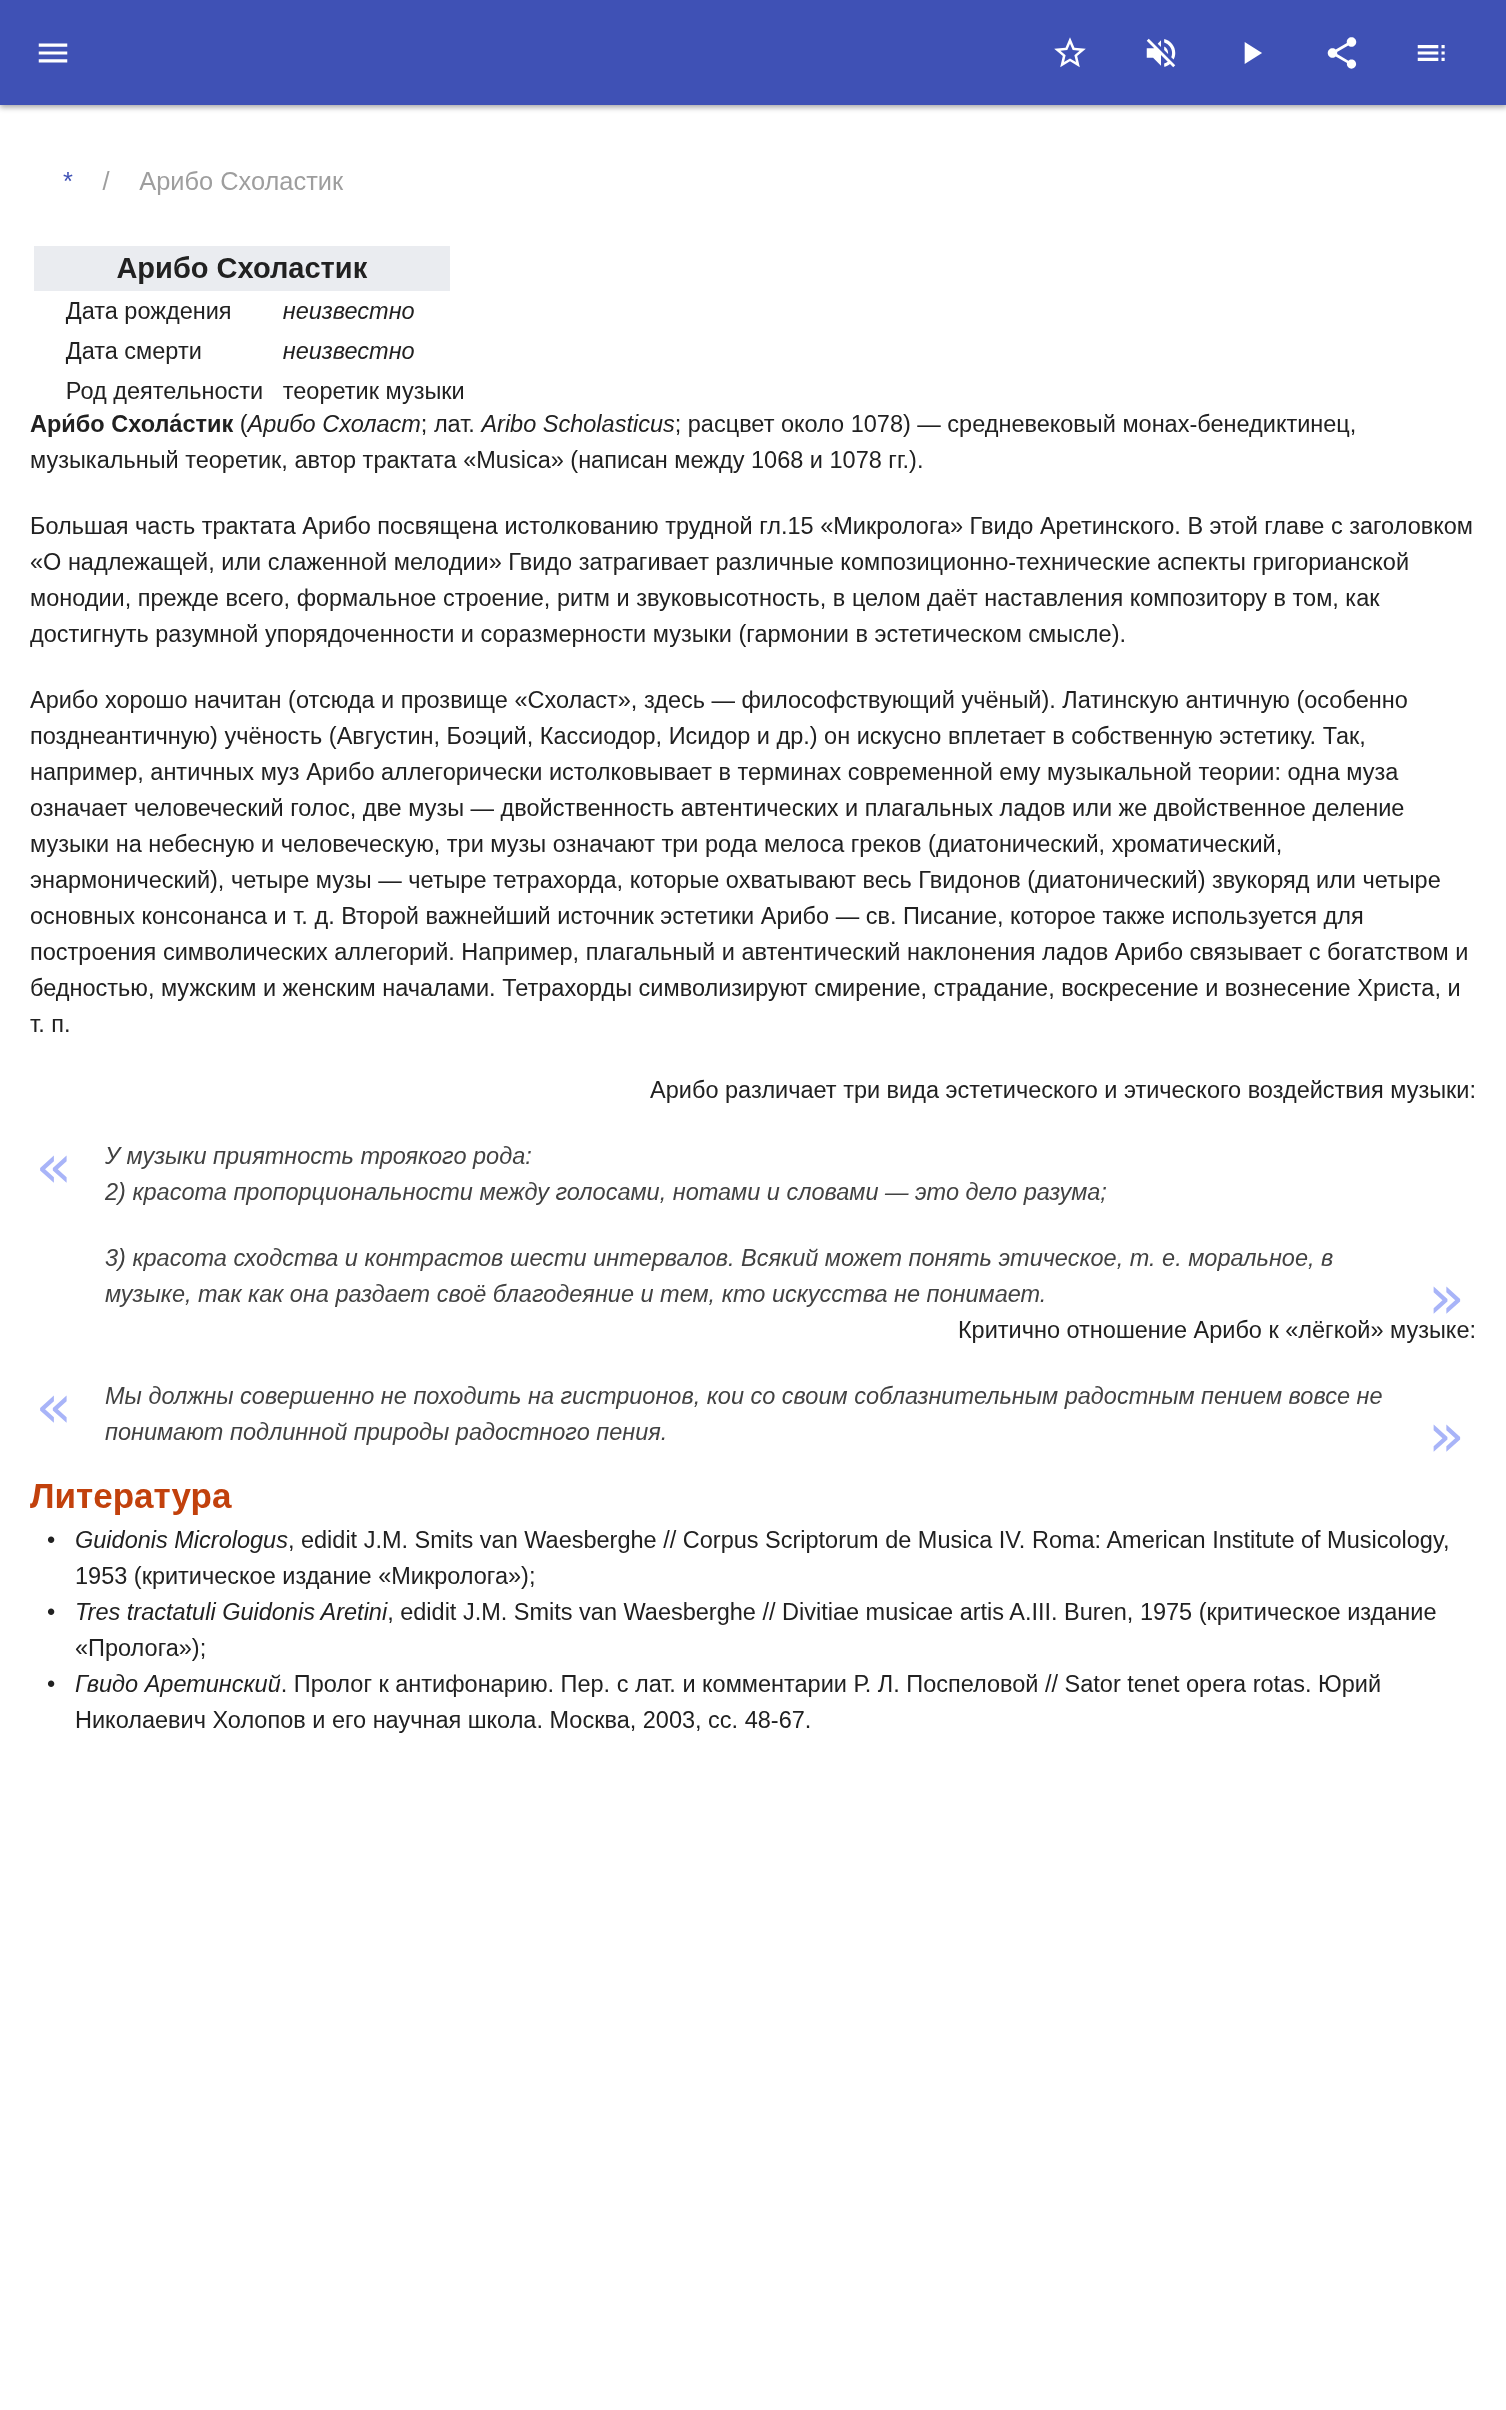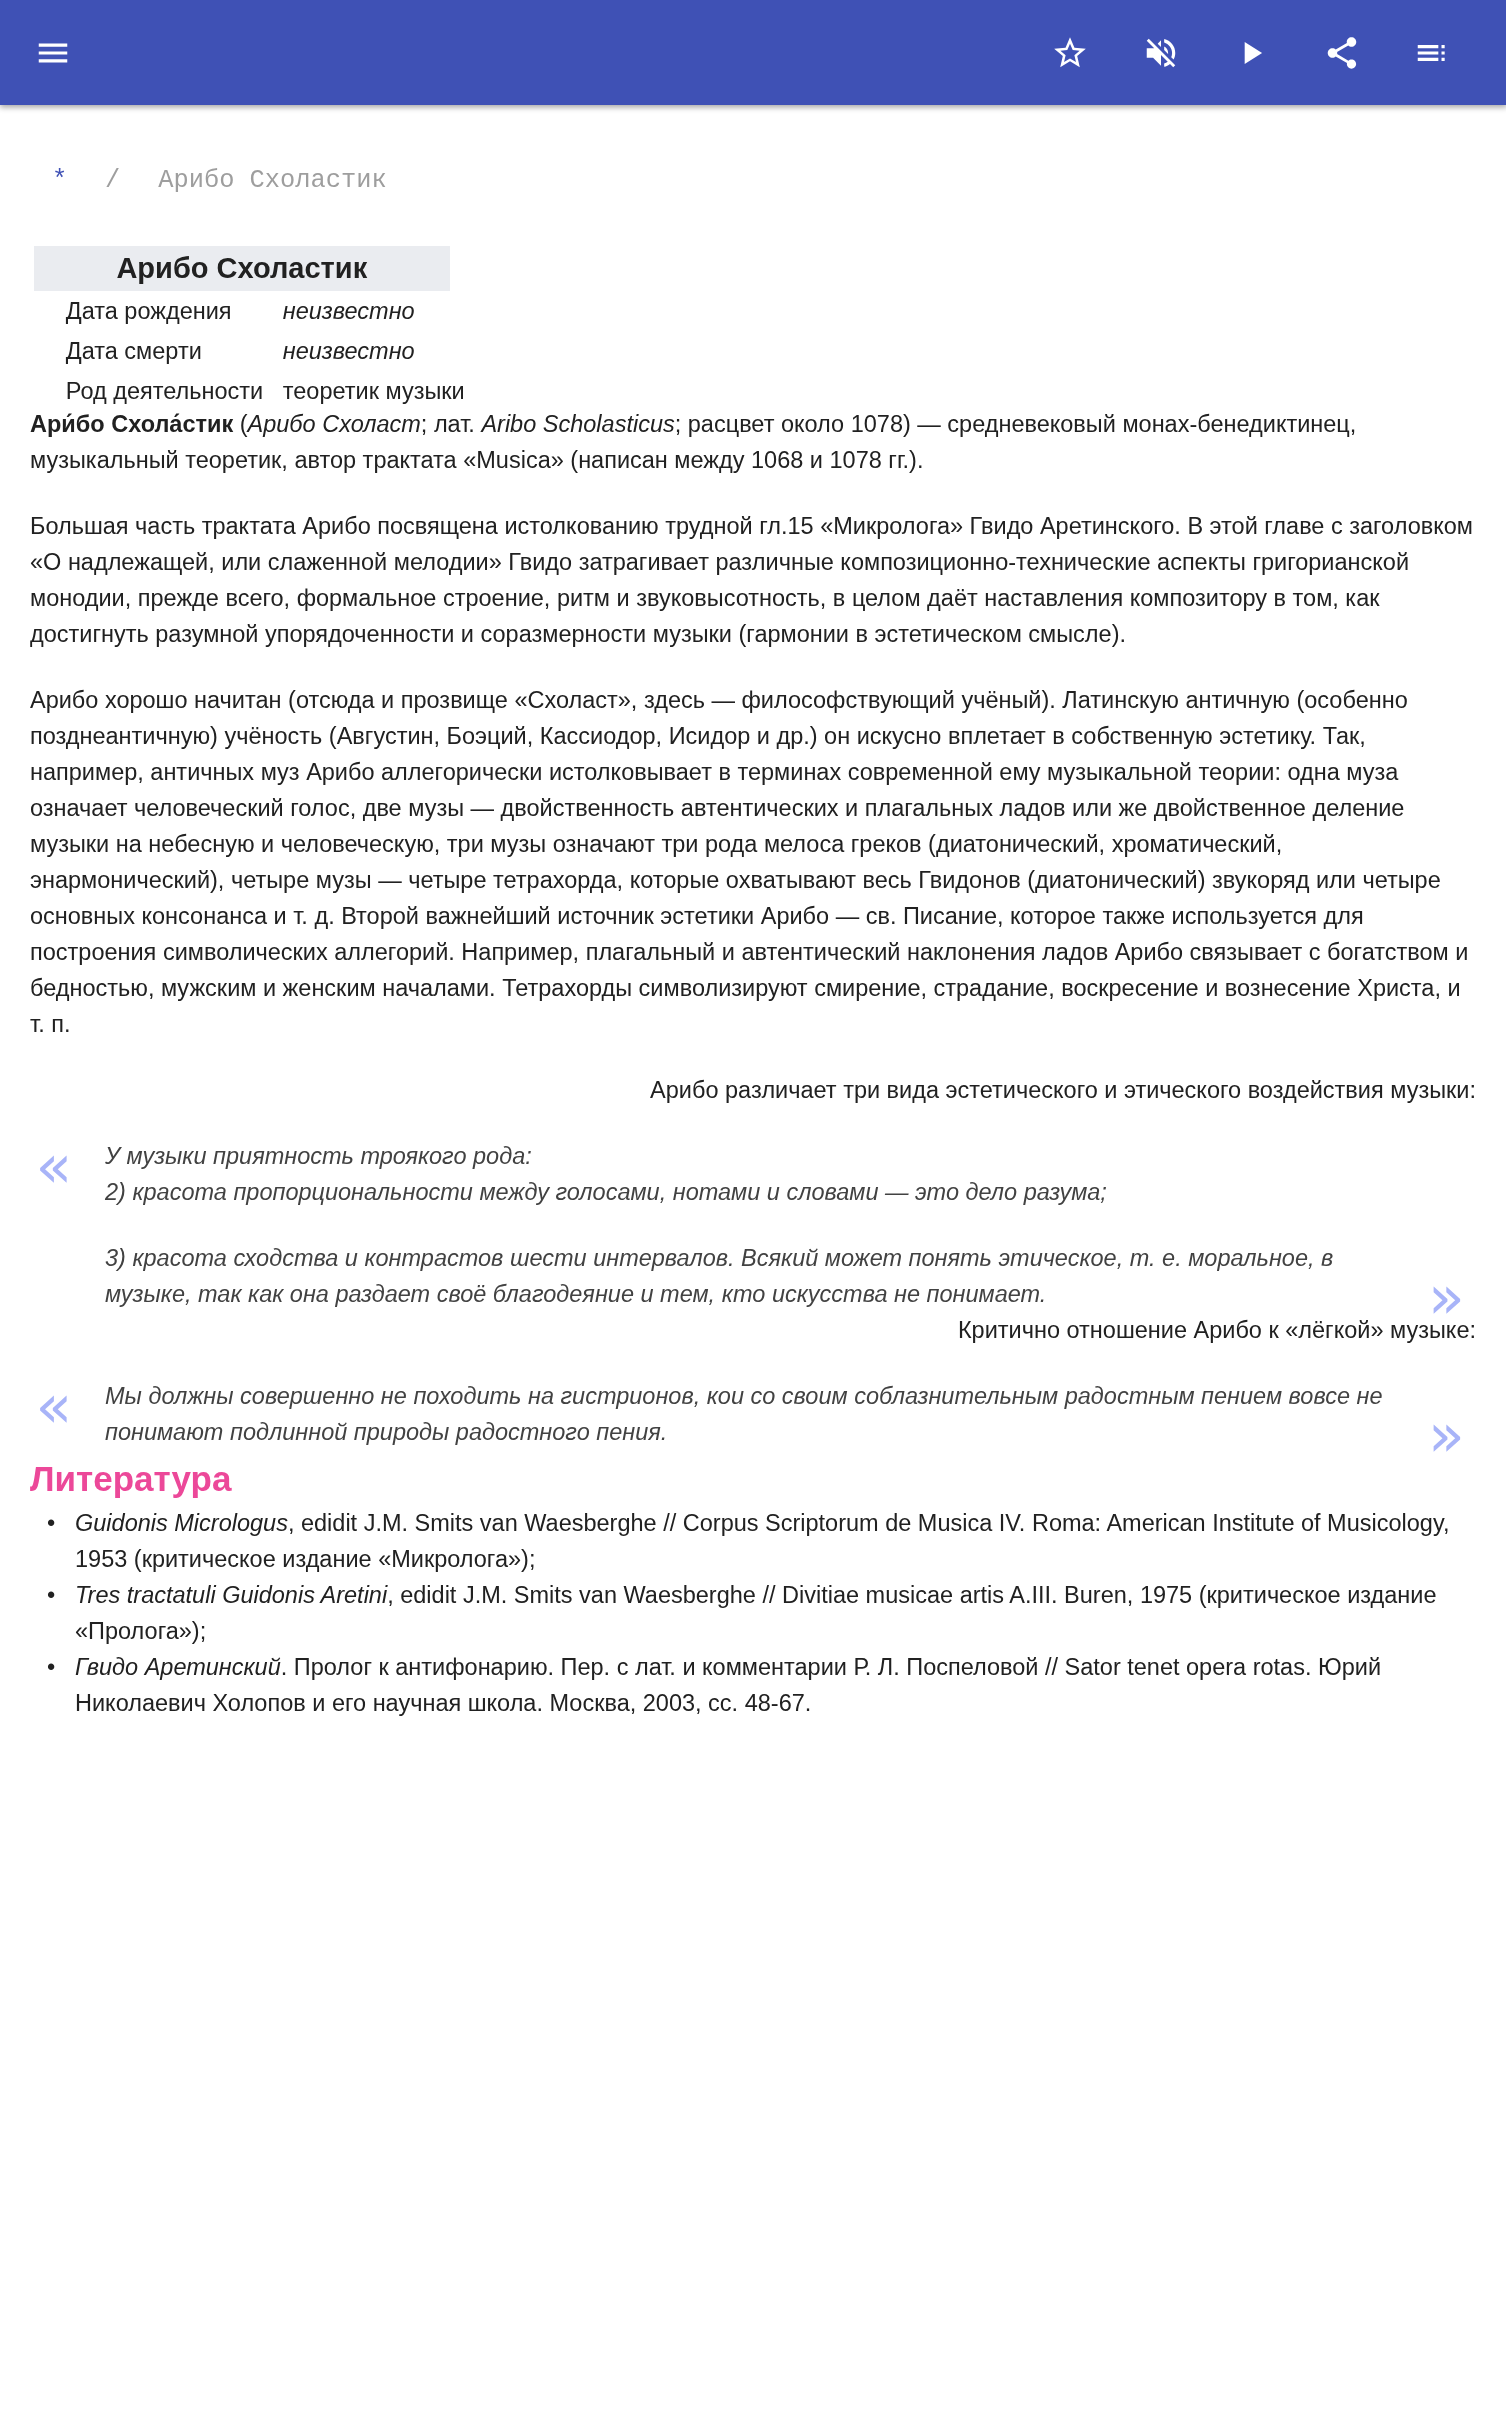--- a/index.html
+++ b/index.html
@@ -5,42 +5,42 @@
   * { box-sizing: border-box; margin: 0; padding: 0; }
   html, body { width: 1507px; height: 2411px; background: #ffffff; overflow: hidden; }
   body { font-family: "Liberation Sans", "DejaVu Sans", sans-serif; color: #212121; font-size: 23.5px; line-height: 36px; position: relative; }
 
   .appbar { position: absolute; left: 0; top: 0; width: 1507px; height: 105px; background: #3f51b5; box-shadow: 0 2.8px 5.6px rgba(0,0,0,0.35); z-index: 2; }
   .appbar .icon-btn { position: absolute; top: 26px; width: 53px; height: 53px; display: flex; align-items: center; justify-content: center; cursor: pointer; }
   .appbar svg { width: 38px; height: 38px; fill: #ffffff; }
 
   .content { position: absolute; left: 30px; top: 105px; width: 1446px; }
 
-  .breadcrumb { position: absolute; top: 60px; left: 22px; font-size: 25.4px; line-height: 32px; color: #9e9e9e; white-space: nowrap; font-family: Liberation Mono, monospace; }
+  .breadcrumb { position: absolute; top: 60px; left: 33px; font-size: 25.4px; line-height: 32px; color: #9e9e9e; white-space: nowrap; }
   .breadcrumb .home { color: #3f51b5; }
   .breadcrumb .sep { margin: 0 22.6px; color: #9e9e9e; }
 
   .infobox { position: absolute; top: 141px; left: 3.8px; border-collapse: collapse; }
   .infobox .title { width: 416px; height: 45px; background: #eaecf0; text-align: center; font-weight: bold; font-size: 29px; line-height: 45px; color: #212121; }
   .infobox .row { display: flex; height: 40px; line-height: 40px; font-size: 23.5px; }
   .infobox .label { font-weight: normal; text-align: left; margin-left: 32px; }
   .infobox .value { font-style: italic; }
 
   .article { position: absolute; top: 301px; left: 0; width: 1446px; }
   .article p { margin-bottom: 30px; }
   .article p.tight { margin-bottom: 0; text-align: right; }
   .article i { font-style: italic; }
 
   .quote { position: relative; padding-left: 75px; padding-right: 66px; font-style: italic; color: #424242; margin-top: 30px; }
   .quote .qopen, .quote .qclose { position: absolute; font-style: normal; color: #a8b4f8; font-size: 60px; line-height: 60px; font-family: "DejaVu Sans", sans-serif; }
   .quote .qopen { left: 5.6px; top: -1.9px; }
   .quote .qclose { right: 11.3px; bottom: -15px; }
   .quote .gap { height: 30px; }
 
-  h2 { font-size: 35px; line-height: 45px; font-weight: bold; margin-top: 6px; margin-bottom: 3.8px; color: #ec4899; }
+  h2 { font-size: 35px; line-height: 45px; font-weight: bold; margin-top: 23px; margin-bottom: 3.8px; color: #c2410c; }
   ul.refs { list-style: none; padding-left: 45px; margin-bottom: 30px; }
   ul.refs li { position: relative; }
   ul.refs li::before { content: "•"; position: absolute; left: -28px; top: 0; }
 
   a.link { color: #3f51b5; text-decoration: underline; }
 </style>
 </head>
 <body>
 
 <div class="appbar">

